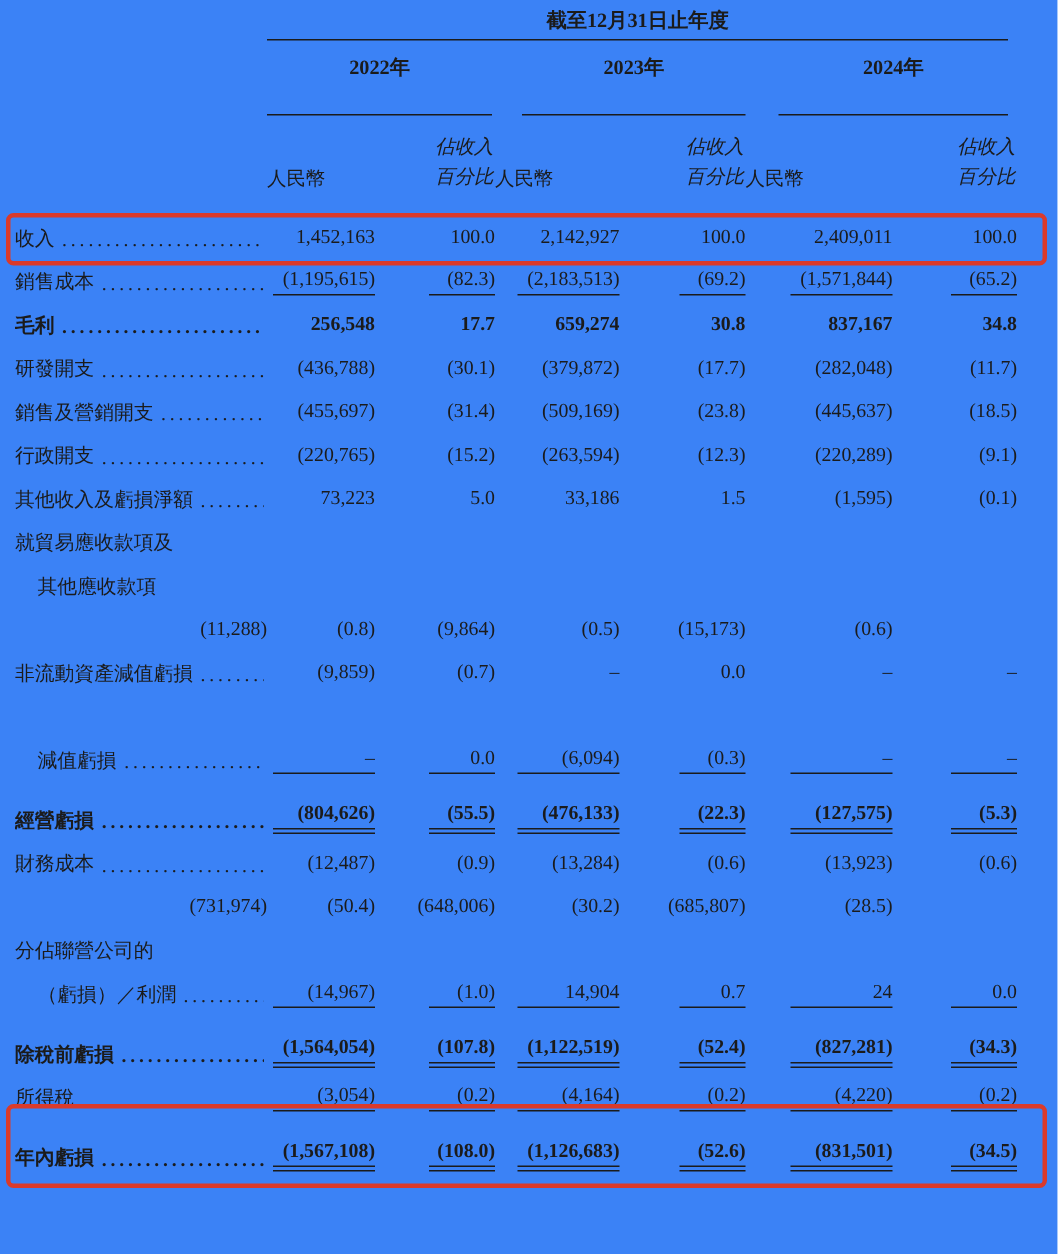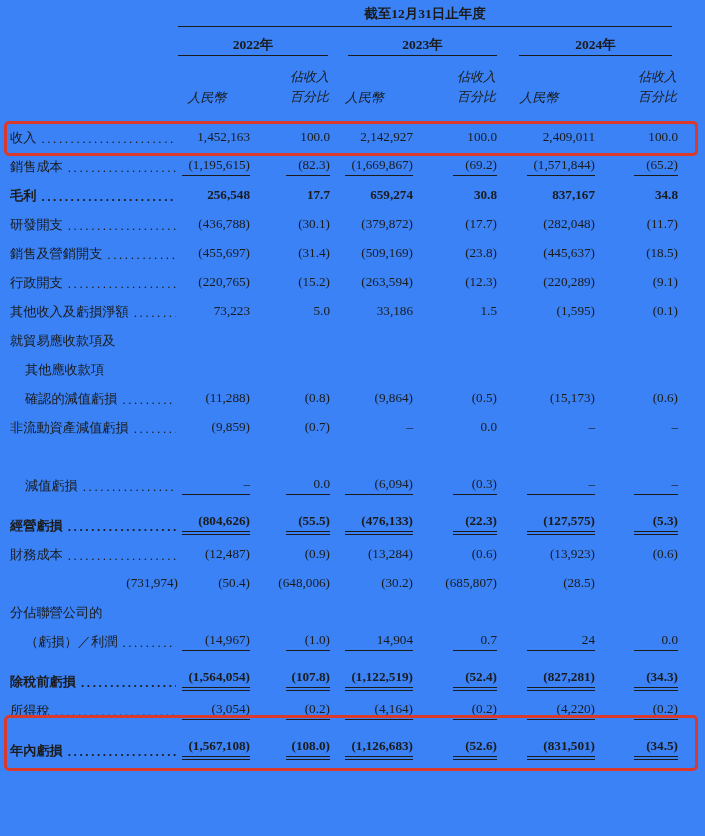--- a/index.html
+++ b/index.html
@@ -4,26 +4,26 @@
 <style>
   * { margin:0; padding:0; box-sizing:border-box; }
   html,body { background:#ffffff; }
   body { font-family:"Liberation Serif","DejaVu Serif",serif; color:#1b1b1b; }
   .page { position:relative; width:705px; height:836px; background:#3b82f6; overflow:hidden; padding-top:5px; }
   .tbl { width:678px; margin-left:10px; }
 
   
   .h-title { margin-left:168px; width:494px; text-align:center; font-weight:bold; font-size:13.5px; height:22px; border-bottom:1.5px solid #1b1b1b; }
   .h-years { margin-left:168px; width:494px; display:grid; grid-template-columns:150px 20px 149px 22px 153px; }
-  .h-year { text-align:center; font-weight:bold; font-size:13.5px; padding:9px 0 1px 0; border-bottom:1.5px solid #1b1b1b; }
+  .h-year { text-align:center; font-weight:bold; font-size:13.5px; padding:9px 0 22px 0; border-bottom:1.5px solid #1b1b1b; }
   .h-spacer { border-bottom:none; }
 
   .grid7 { display:grid; grid-template-columns:168px 72px 80px 83px 84px 98px 83px; }
   .h-sub { align-items:end; height:52px; padding-top:4px; }
-  .h-cur { text-align:center; padding-right:14px; font-style:italic; font-size:13px; align-self:end; padding-bottom:1px; }
+  .h-cur { text-align:left; padding-right:14px; font-size:13px; align-self:end; padding-bottom:1px; }
   .h-pct { text-align:right; padding-right:1px; font-style:italic; font-size:13px; line-height:1.55; align-self:end; padding-bottom:1px; }
   .h-note { margin-left:168px; width:494px; text-align:center; font-style:italic; font-size:13px; padding-top:9px; height:30px; }
 
   
   .tbody { margin-top:12px; }
   .row { align-items:end; height:29px; padding-bottom:4px; position:relative; }
   .row.first { height:31px; }
   .row.u-double { height:40px; }
   .cell { font-size:13.2px; }
   .label { display:flex; align-items:flex-end; overflow:hidden;text-align:right; }
@@ -93,21 +93,21 @@
     <div class="cell num-cell"><span class="num rmbw">2,409,011</span></div>
     <div class="cell num-cell"><span class="num pctw">100.0</span></div>
   </div>
         <div class="row grid7 u-single">
     <div class="cell label">
       <span class="label-text">銷售成本</span>
             <span class="dots"></span>
     </div>
     <div class="cell num-cell"><span class="num rmbw">(1,195,615)</span></div>
     <div class="cell num-cell"><span class="num pctw">(82.3)</span></div>
-    <div class="cell num-cell"><span class="num rmbw">(1,669,867)</span></div>
+    <div class="cell num-cell"><span class="num rmbw">(2,183,513)</span></div>
     <div class="cell num-cell"><span class="num pctw">(69.2)</span></div>
     <div class="cell num-cell"><span class="num rmbw">(1,571,844)</span></div>
     <div class="cell num-cell"><span class="num pctw">(65.2)</span></div>
   </div>
         <div class="row grid7 bold">
     <div class="cell label">
       <span class="label-text">毛利</span>
             <span class="dots"></span>
     </div>
     <div class="cell num-cell"><span class="num rmbw">256,548</span></div>
@@ -181,24 +181,20 @@
       <span class="label-text">其他應收款項</span>
     </div>
     <div class="cell num-cell"><span class="num rmbw"></span></div>
     <div class="cell num-cell"><span class="num pctw"></span></div>
     <div class="cell num-cell"><span class="num rmbw"></span></div>
     <div class="cell num-cell"><span class="num pctw"></span></div>
     <div class="cell num-cell"><span class="num rmbw"></span></div>
     <div class="cell num-cell"><span class="num pctw"></span></div>
   </div>
         <div class="row grid7">
-    <div class="cell label indent">
-      <span class="label-text">確認的減值虧損</span>
-            <span class="dots"></span>
-    </div>
     <div class="cell num-cell"><span class="num rmbw">(11,288)</span></div>
     <div class="cell num-cell"><span class="num pctw">(0.8)</span></div>
     <div class="cell num-cell"><span class="num rmbw">(9,864)</span></div>
     <div class="cell num-cell"><span class="num pctw">(0.5)</span></div>
     <div class="cell num-cell"><span class="num rmbw">(15,173)</span></div>
     <div class="cell num-cell"><span class="num pctw">(0.6)</span></div>
   </div>
         <div class="row grid7">
     <div class="cell label">
       <span class="label-text">非流動資產減值虧損</span>

